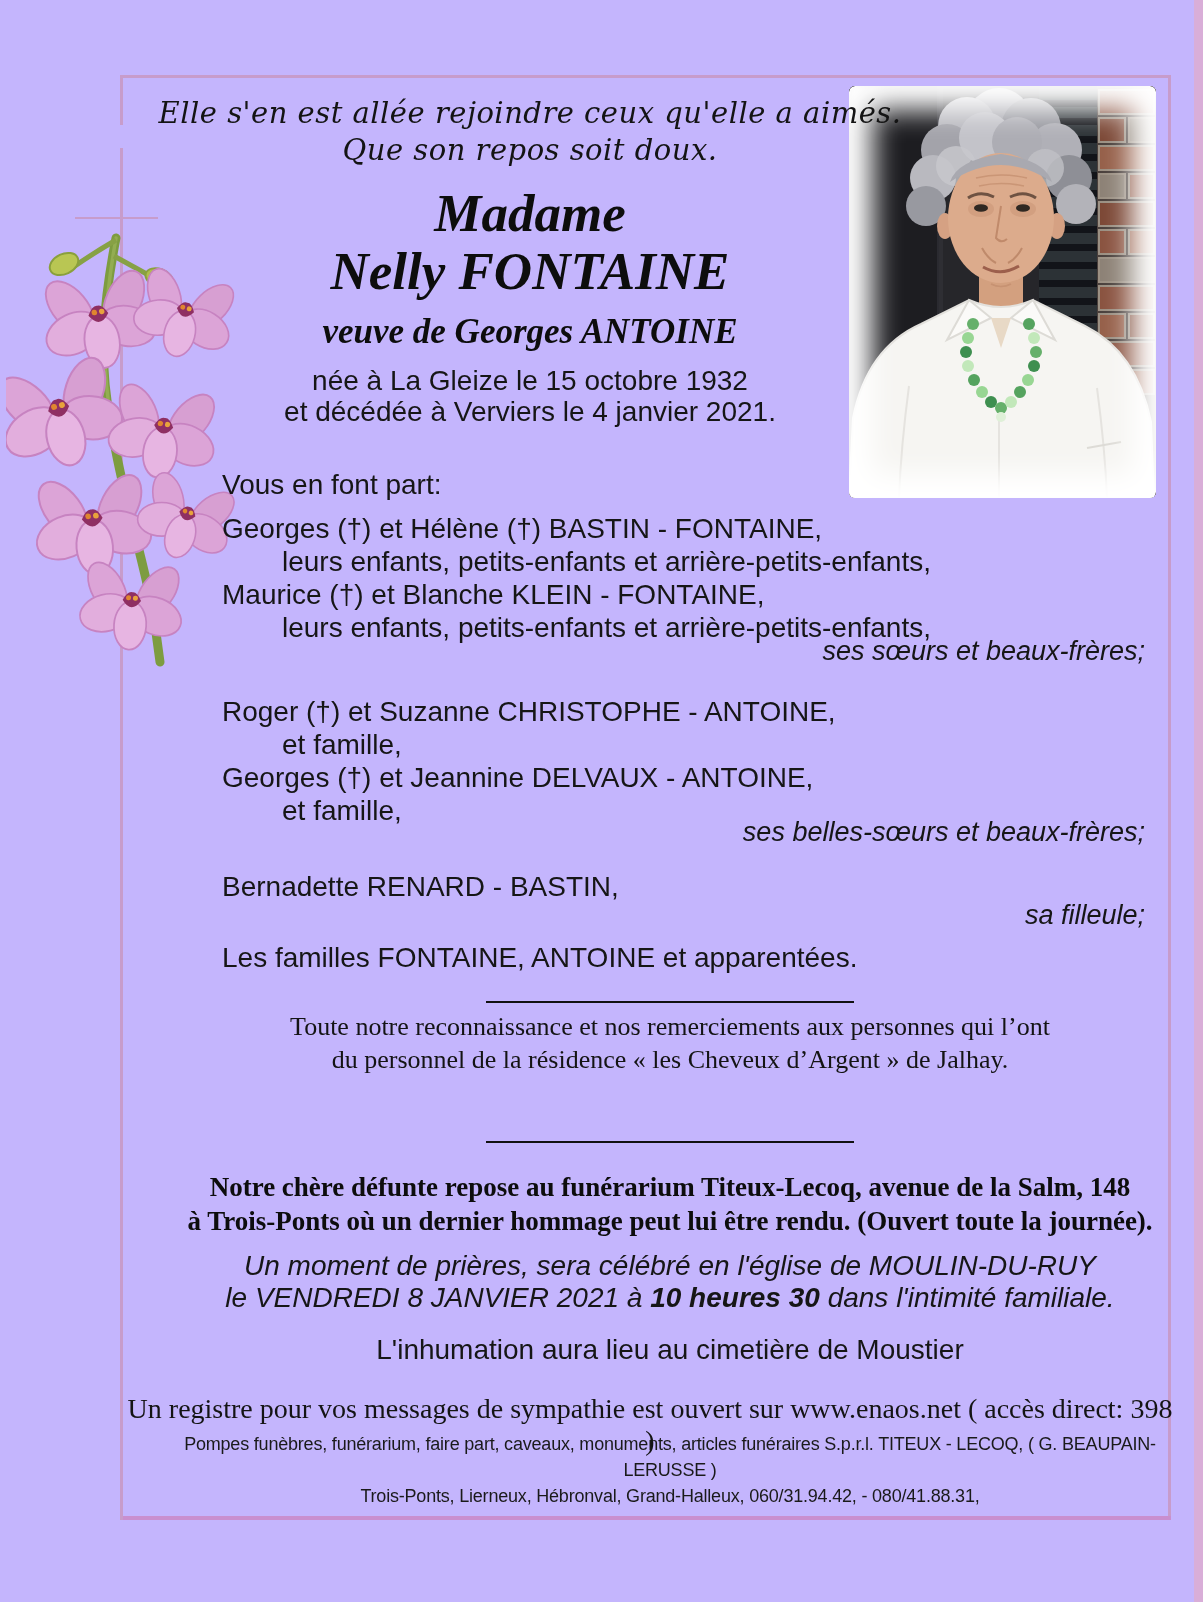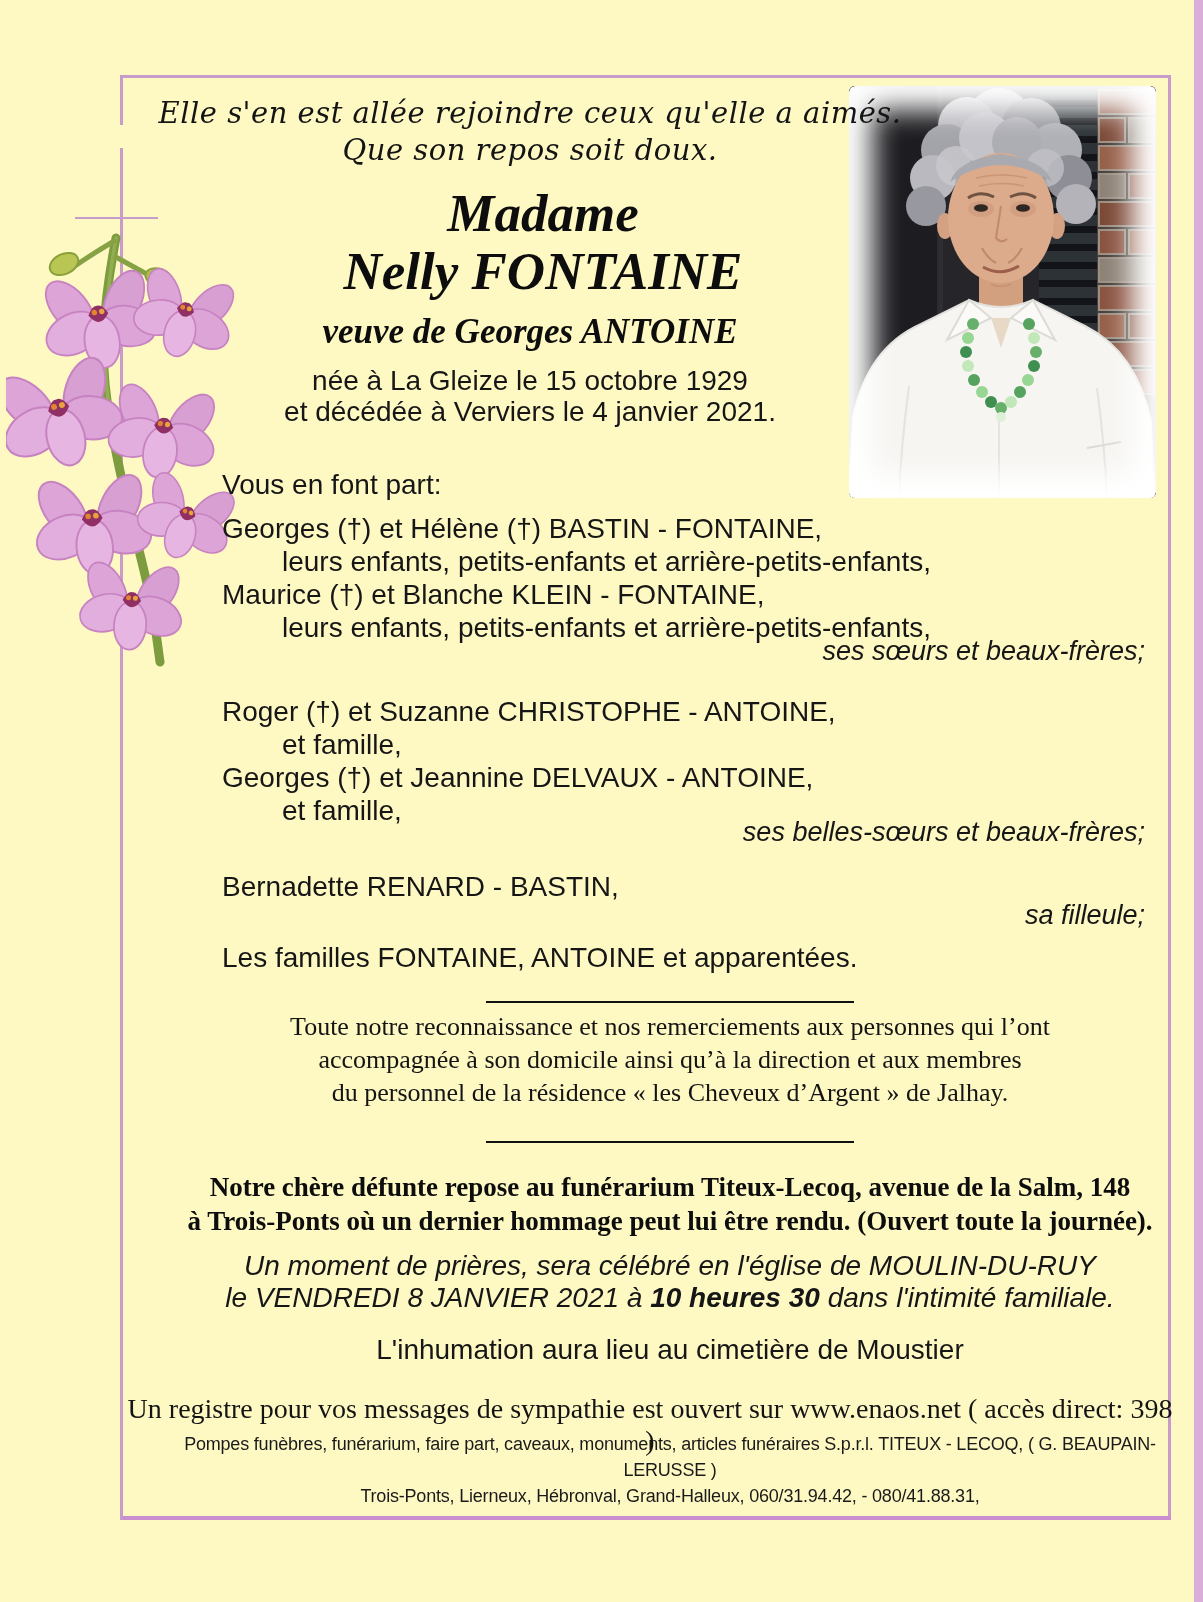--- a/index.html
+++ b/index.html
@@ -1,19 +1,19 @@
 <!DOCTYPE html>
 <html><head>
 <meta charset="utf-8">
 <style>
   html,body{margin:0;padding:0;background:#ffffff;}
   #card{
     position:relative;
     width:1203px;height:1602px;
-    background:#fef9c3;
+    background:#c4b5fd;
     font-family:"Liberation Sans", sans-serif;
     color:#111;
     overflow:hidden;
   }
   .abs{position:absolute;}
   
   .frame{background:#c79ccb;}
   .frame-bottom{background:#c98fcf;}
   .edge-strip{background:#d9aed8;}
   
@@ -24,21 +24,20 @@
     letter-spacing:.5px;
     color:#141414;
   }
   .title{
     font-family:"Liberation Serif", serif;
     font-style:italic;
     font-weight:bold;
     font-size:53px;
     color:#0d0d0d;
     line-height:1.05;
-    margin-left:13px;
   }
   .subtitle{
     font-family:"Liberation Serif", serif;
     font-style:italic;
     font-weight:bold;
     font-size:35px;
     color:#0d0d0d;
   }
   .sans{font-size:28px;line-height:33px;color:#161616;}
   .sans-it{font-size:27px;font-style:italic;color:#161616;}
@@ -219,21 +218,21 @@
     </svg>
     <div class="vignette"></div>
   </div>
 
   <div class="abs epigraph center" style="left:120px;top:96px;width:820px;">Elle s'en est allée rejoindre ceux qu'elle a aimés.</div>
   <div class="abs epigraph center" style="left:120px;top:133px;width:820px;">Que son repos soit doux.</div>
 
   <div class="abs title center" style="left:120px;top:186px;width:820px;">Madame</div>
   <div class="abs title center" style="left:120px;top:244px;width:820px;">Nelly FONTAINE</div>
   <div class="abs subtitle center" style="left:120px;top:312px;width:820px;">veuve de Georges ANTOINE</div>
-  <div class="abs sans center" style="left:120px;top:364px;width:820px;">née à La Gleize le 15 octobre 1929</div>
+  <div class="abs sans center" style="left:120px;top:364px;width:820px;">née à La Gleize le 15 octobre 1932</div>
   <div class="abs sans center" style="left:120px;top:395px;width:820px;">et décédée à Verviers le 4 janvier 2021.</div>
 
   <div class="abs sans" style="left:222px;top:468px;">Vous en font part:</div>
 
   <div class="abs sans" style="left:222px;top:512px;">Georges (†) et Hélène (†) BASTIN - FONTAINE,</div>
   <div class="abs sans indent" style="left:222px;top:545px;">leurs enfants, petits-enfants et arrière-petits-enfants,</div>
   <div class="abs sans" style="left:222px;top:578px;">Maurice (†) et Blanche KLEIN - FONTAINE,</div>
   <div class="abs sans indent" style="left:222px;top:611px;">leurs enfants, petits-enfants et arrière-petits-enfants,</div>
   <div class="abs sans-it" style="right:58px;top:636px;">ses sœurs et beaux-frères;</div>
 
@@ -244,21 +243,20 @@
   <div class="abs sans-it" style="right:58px;top:817px;">ses belles-sœurs et beaux-frères;</div>
 
   <div class="abs sans" style="left:222px;top:870px;">Bernadette RENARD - BASTIN,</div>
   <div class="abs sans-it" style="right:58px;top:900px;">sa filleule;</div>
   <div class="abs sans" style="left:222px;top:941px;">Les familles FONTAINE, ANTOINE et apparentées.</div>
 
   <div class="abs divider" style="left:486px;top:1001px;width:368px;"></div>
 
   <div class="abs serif center" style="left:170px;top:1010px;width:1000px;">
     <span style="display:block">Toute notre reconnaissance et nos remerciements aux personnes qui l’ont</span>
-    <span style="display:block">accompagnée à son domicile ainsi qu’à la direction et aux membres</span>
     <span style="display:block">du personnel de la résidence « les Cheveux d’Argent » de Jalhay.</span>
   </div>
 
   <div class="abs divider" style="left:486px;top:1141px;width:368px;"></div>
 
   <div class="abs serif-b center" style="left:150px;top:1170px;width:1040px;">
     <span style="display:block">Notre chère défunte repose au funérarium Titeux-Lecoq, avenue de la Salm, 148</span>
     <span style="display:block">à Trois-Ponts où un dernier hommage peut lui être rendu. (Ouvert toute la journée).</span>
   </div>
 

